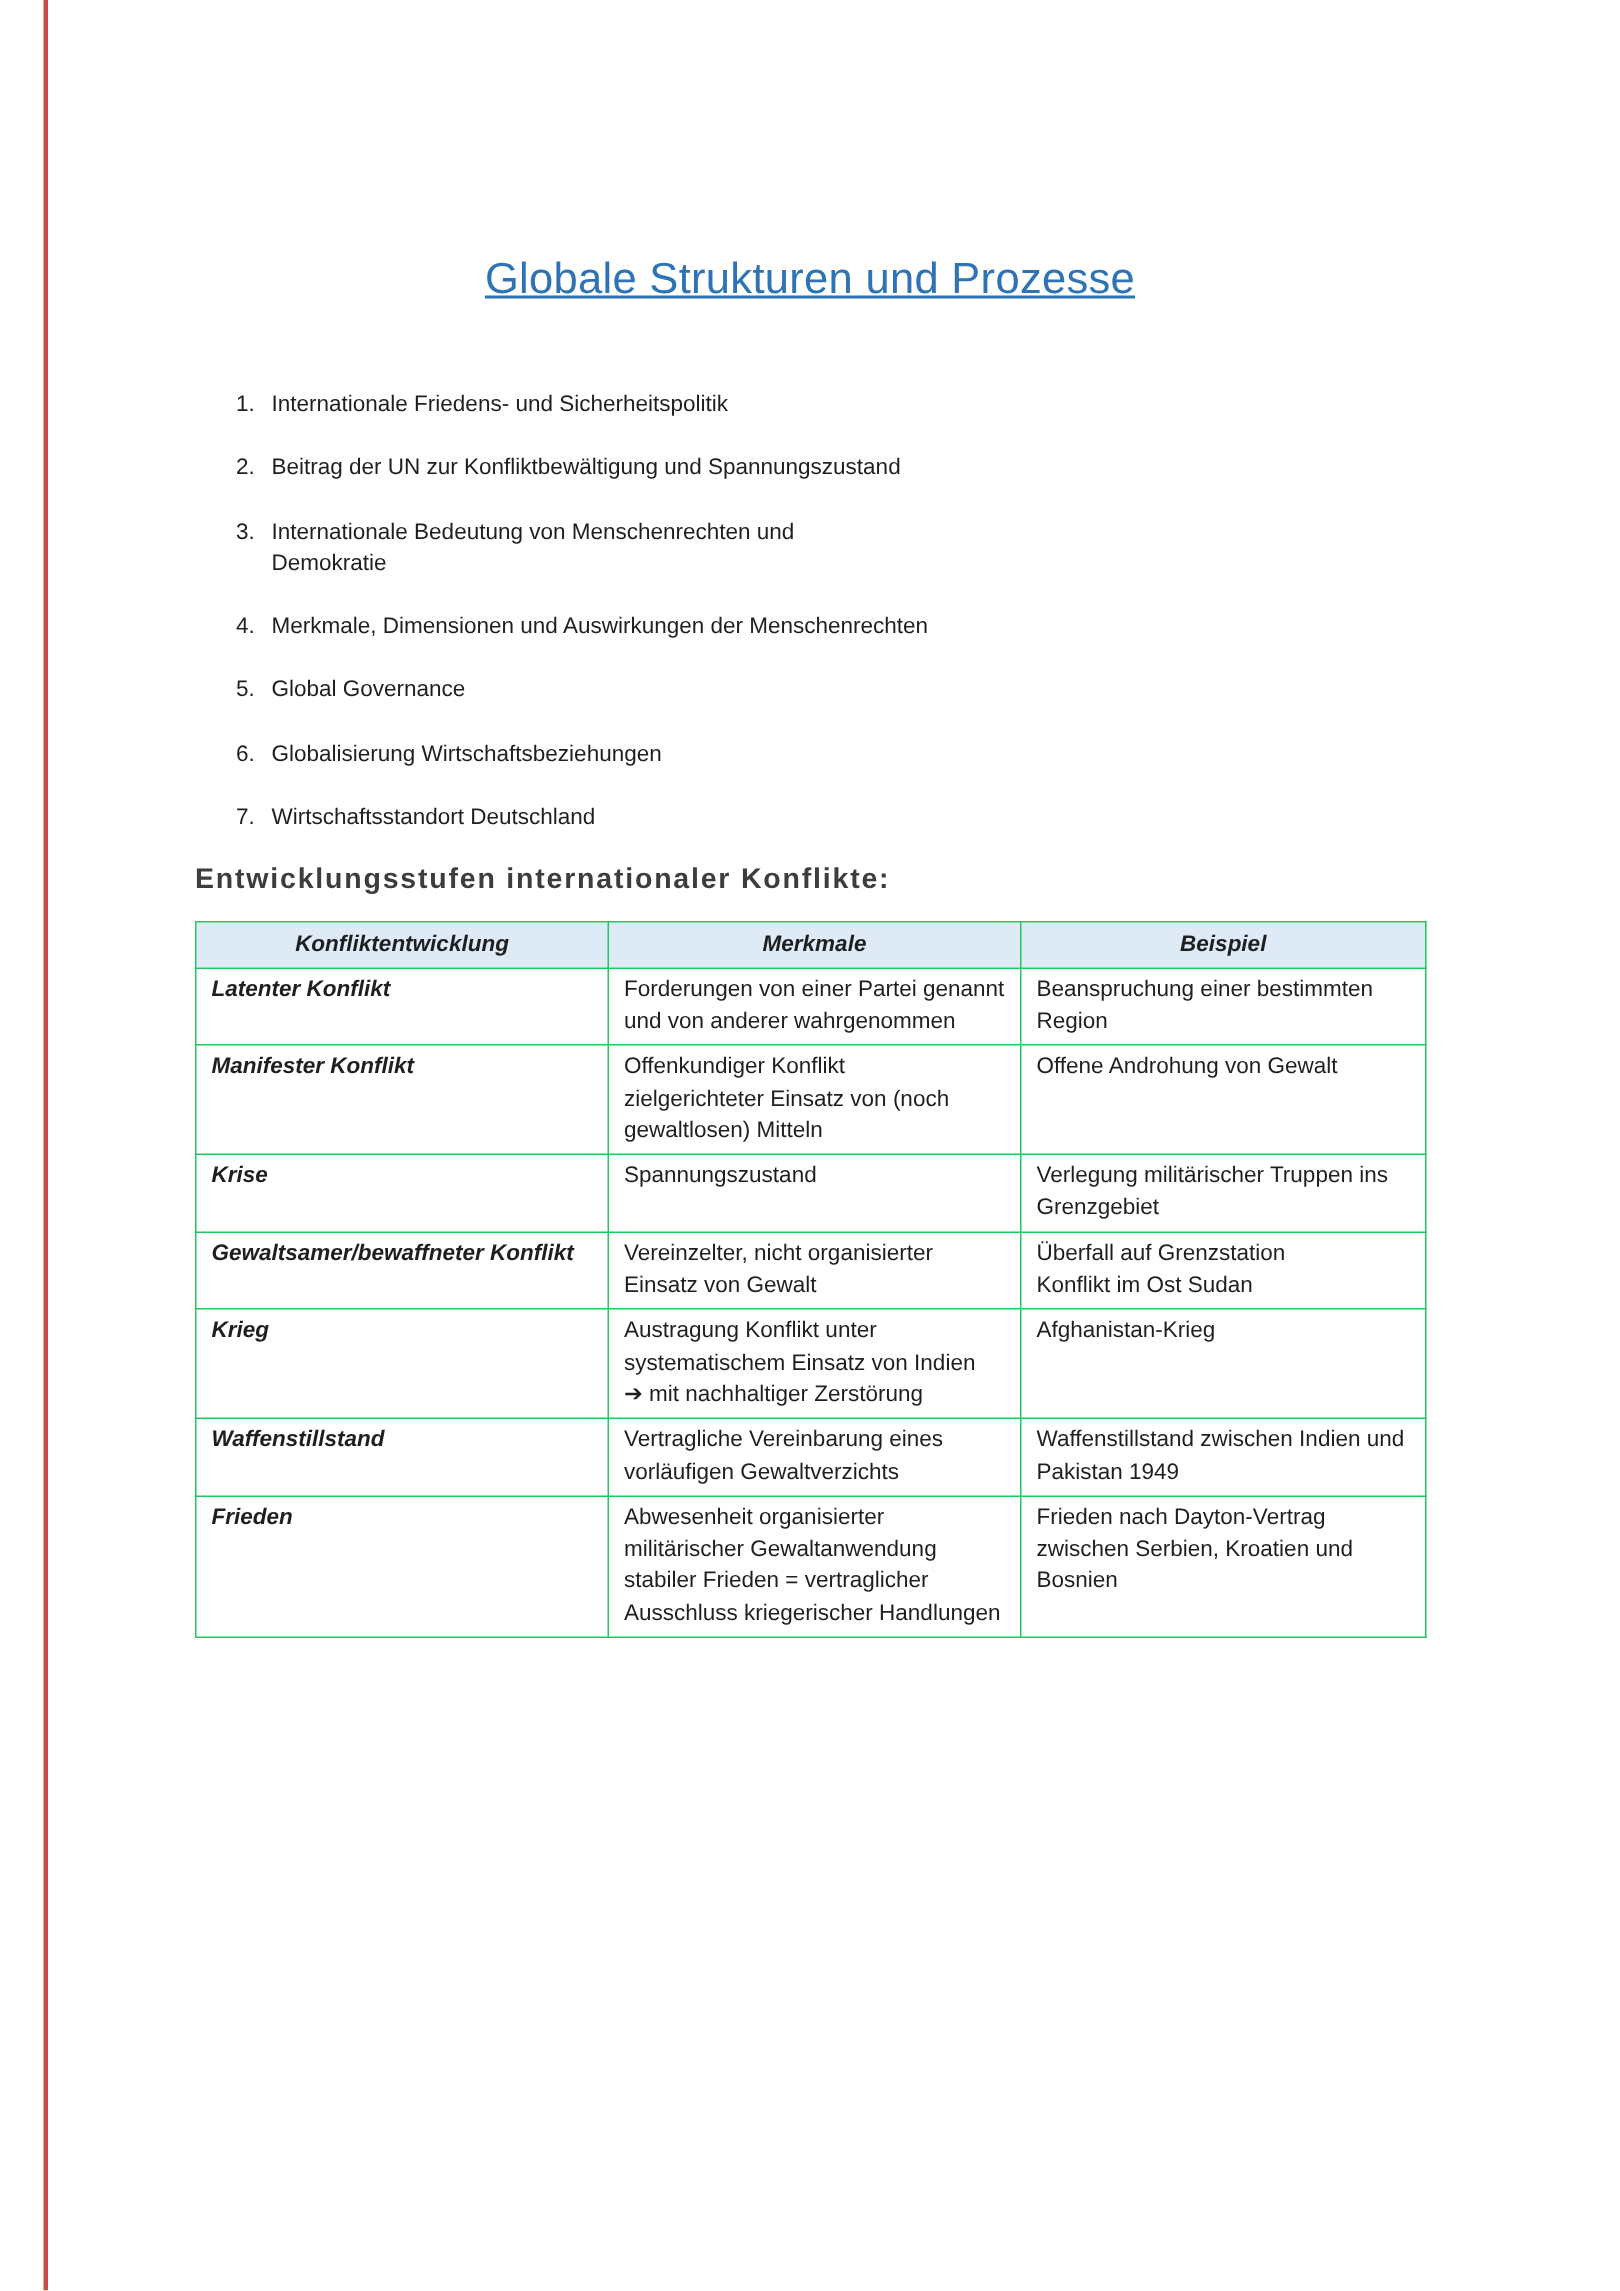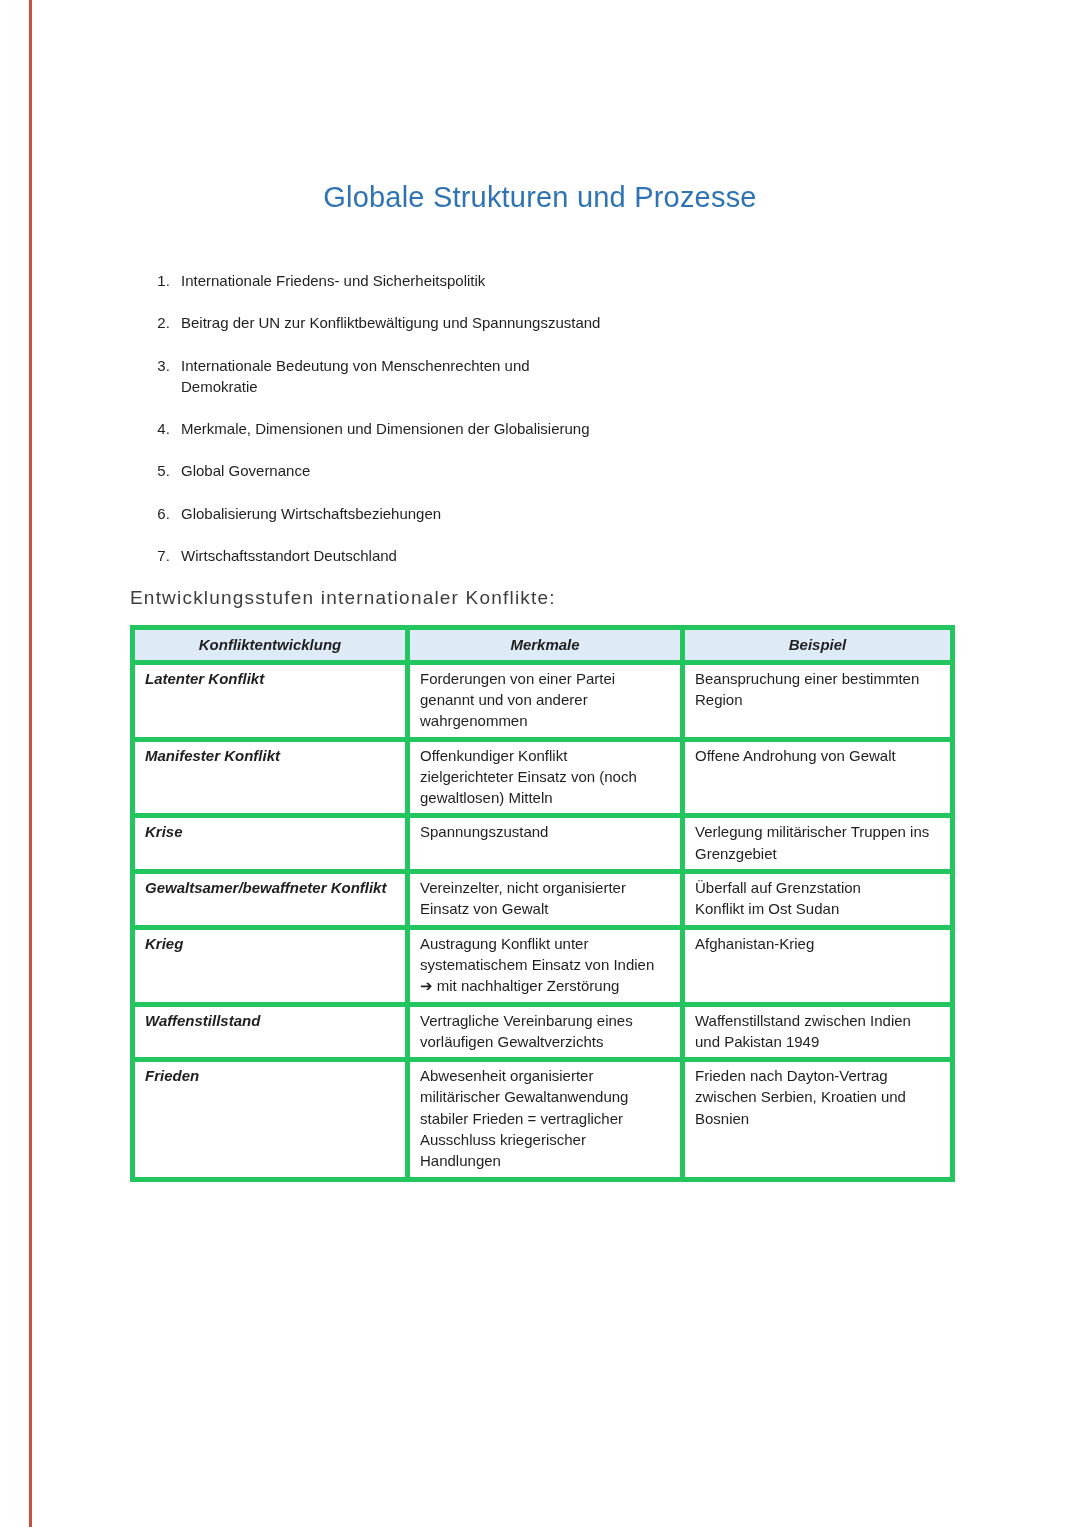--- a/index.html
+++ b/index.html
@@ -20,27 +20,28 @@
     left: 29px;
     top: 0;
     width: 3px;
     height: 100%;
     background: #c94f43;
   }
   .content {
     padding: 0 130px;
   }
   .doc-title {
-    margin: 16px;
+    margin: 5px;
     padding-top: 165px;
     text-align: center;
     color: #2e74b5;
     font-size: 29px;
     font-weight: 400;
     letter-spacing: 0.2px;
+    text-decoration: underline;
   }
   ol.toc {
     margin: 56px 0 0 0;
     padding-left: 44px;
     font-size: 15px;
     line-height: 1.42;
   }
   ol.toc li {
     margin-bottom: 21px;
     padding-left: 7px;
@@ -50,33 +51,33 @@
   .section-heading {
     margin: 50px 0 0 30px;
     color: #2e74b5;
     font-size: 21.5px;
     font-weight: 400;
   }
   .sub-heading {
     margin: 20px 0 0 0;
     color: #3d3d3d;
     font-size: 19px;
-    font-weight: 400;
+    font-weight: 700;
     letter-spacing: 1.2px;
   }
   table.conflict-table {
     border-collapse: collapse;
     width: 820px;
     margin-top: 16px;
     font-size: 15px;
     table-layout: fixed;
   }
   table.conflict-table th,
   table.conflict-table td {
-    border: 5px solid #22c55e;
+    border: 1px solid #22c55e;
     padding: 3px 10px 5px 10px;
     vertical-align: top;
     line-height: 1.42;
     white-space: pre-line;
     overflow-wrap: break-word;
   }
   table.conflict-table th {
     background: #deeaf6;
     text-align: center;
     font-weight: 700;
@@ -99,21 +100,21 @@
 
 <div class="content">
 
   <h1 class="doc-title">Globale Strukturen und Prozesse</h1>
 
   <ol class="toc">
     <li>Internationale Friedens- und Sicherheitspolitik</li>
     <li>Beitrag der UN zur Konfliktbewältigung und Spannungszustand</li>
     <li>Internationale Bedeutung von Menschenrechten und
 Demokratie</li>
-    <li>Merkmale, Dimensionen und Dimensionen der Globalisierung</li>
+    <li>Merkmale, Dimensionen und Auswirkungen der Menschenrechten</li>
     <li>Global Governance</li>
     <li>Globalisierung Wirtschaftsbeziehungen</li>
     <li>Wirtschaftsstandort Deutschland</li>
   </ol>
 
 
   <h3 class="sub-heading">Entwicklungsstufen internationaler Konflikte:</h3>
 
   <table class="conflict-table">
     <colgroup>

